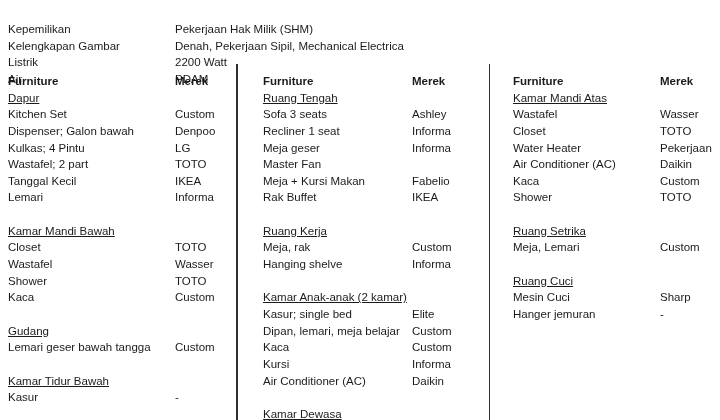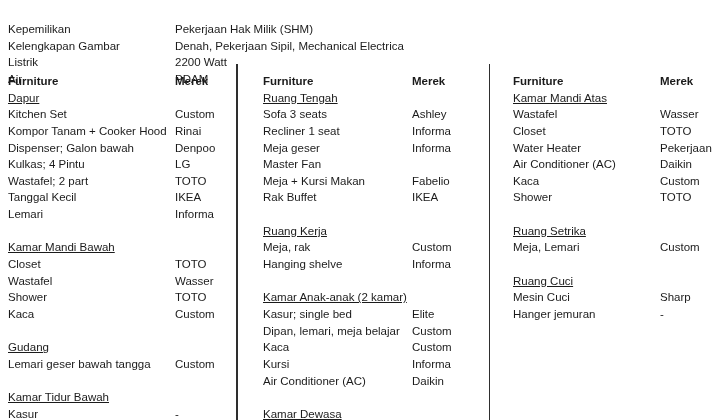--- a/index.html
+++ b/index.html
@@ -44,21 +44,20 @@
   <div id="info">
       <div class="info-row"><span class="info-label">Kepemilikan</span><span class="info-value">Pekerjaan Hak Milik (SHM)</span></div>
       <div class="info-row"><span class="info-label">Kelengkapan Gambar</span><span class="info-value">Denah, Pekerjaan Sipil, Mechanical Electrica</span></div>
       <div class="info-row"><span class="info-label">Listrik</span><span class="info-value">2200 Watt</span></div>
       <div class="info-row"><span class="info-label">Air</span><span class="info-value">PDAM</span></div>
     </div>
   <div id="col-1" class="col">
       <div class="row header-row"><span class="cell">Furniture</span><span class="cell merek-cell">Merek</span></div>
       <div class="row"><span class="section-title">Dapur</span></div>
       <div class="row"><span class="item-name">Kitchen Set</span><span class="merek-cell">Custom</span></div>
-      <div class="row"><span class="item-name">Kompor Tanam + Cooker Hood</span><span class="merek-cell">Rinai</span></div>
       <div class="row"><span class="item-name">Dispenser; Galon bawah</span><span class="merek-cell">Denpoo</span></div>
       <div class="row"><span class="item-name">Kulkas; 4 Pintu</span><span class="merek-cell">LG</span></div>
       <div class="row"><span class="item-name">Wastafel; 2 part</span><span class="merek-cell">TOTO</span></div>
       <div class="row"><span class="item-name">Tanggal Kecil</span><span class="merek-cell">IKEA</span></div>
       <div class="row"><span class="item-name">Lemari</span><span class="merek-cell">Informa</span></div>
       <div class="row"></div>
       <div class="row"><span class="section-title">Kamar Mandi Bawah</span></div>
       <div class="row"><span class="item-name">Closet</span><span class="merek-cell">TOTO</span></div>
       <div class="row"><span class="item-name">Wastafel</span><span class="merek-cell">Wasser</span></div>
       <div class="row"><span class="item-name">Shower</span><span class="merek-cell">TOTO</span></div>

